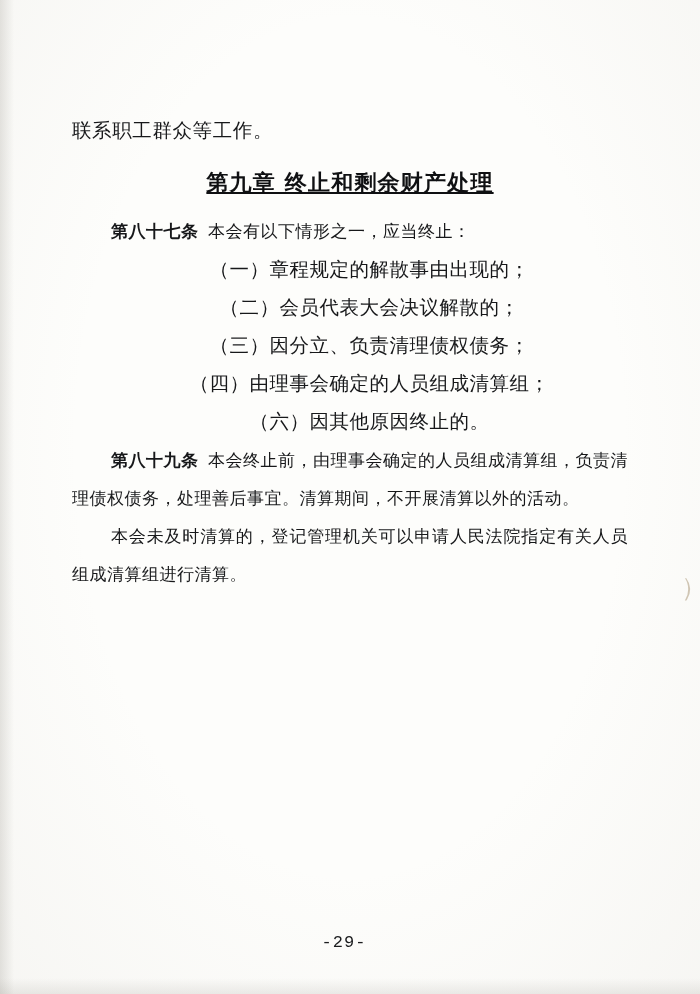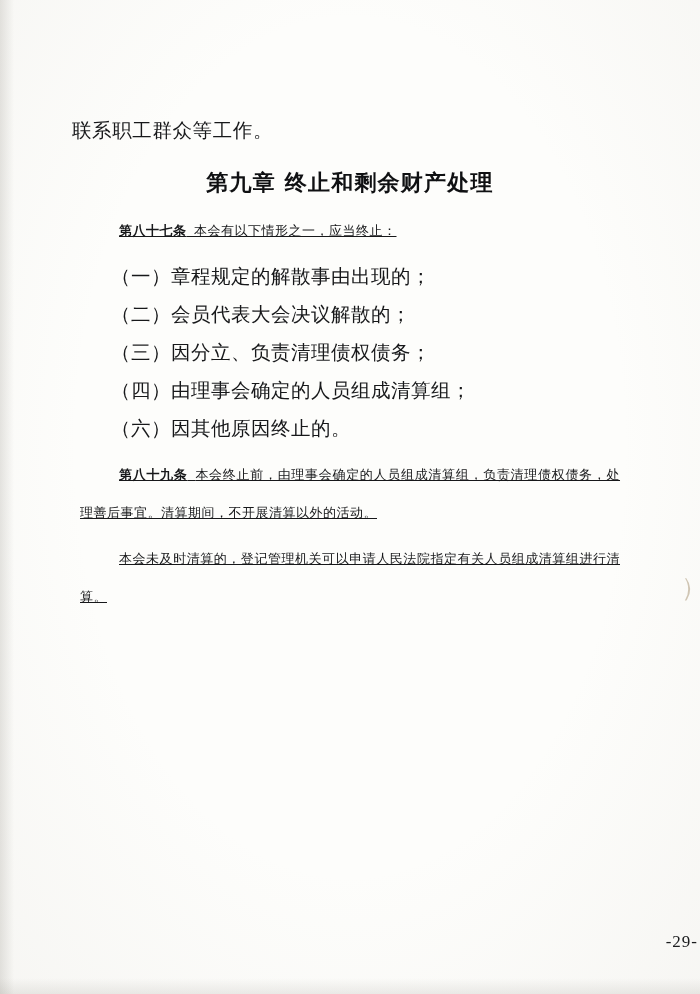--- a/index.html
+++ b/index.html
@@ -44,56 +44,57 @@
   }
   .chapter-title {
     text-align: center;
     font-family: "DejaVu Sans", "Liberation Sans", sans-serif;
     font-weight: bold;
     font-size: 22px;
     letter-spacing: 1.2px;
     color: #0f1012;
     margin: 18px 0 14px 0;
     white-space: pre;
+    text-decoration: underline;
   }
   .para {
-    margin: 8px;
-    font-size: 13px;
+    margin: 0;
+    font-size: 17px;
     line-height: 38px;
     color: #17181a;
     letter-spacing: 0.5px;
     text-align: justify;
     text-justify: inter-character;
-    text-decoration: underline;
   }
   .para.indent {
     text-indent: 39px;
   }
   .bold-head {
     font-family: "DejaVu Sans", "Liberation Sans", sans-serif;
     font-weight: bold;
     letter-spacing: 0.5px;
   }
   .item {
     margin: 0;
     font-size: 19.5px;
     line-height: 38px;
     letter-spacing: 0.5px;
     color: #17181a;
     text-indent: 39px;
+    text-align: center;
   }
   .page-number {
     position: absolute;
     left: 0;
-    right: 2px;
+    right: 12px;
     bottom: 42px;
-    text-align: right;
+    text-align: center;
     font-size: 17px;
     color: #1b1c1e;
-    font-family: Liberation Serif, serif;
+    font-family: Liberation Mono, monospace;
     letter-spacing: 1px;
   }
   
   .margin-mark {
     position: absolute;
     right: 9px;
     top: 575px;
     width: 10px;
     height: 54px;
     color: #b9a98f;

